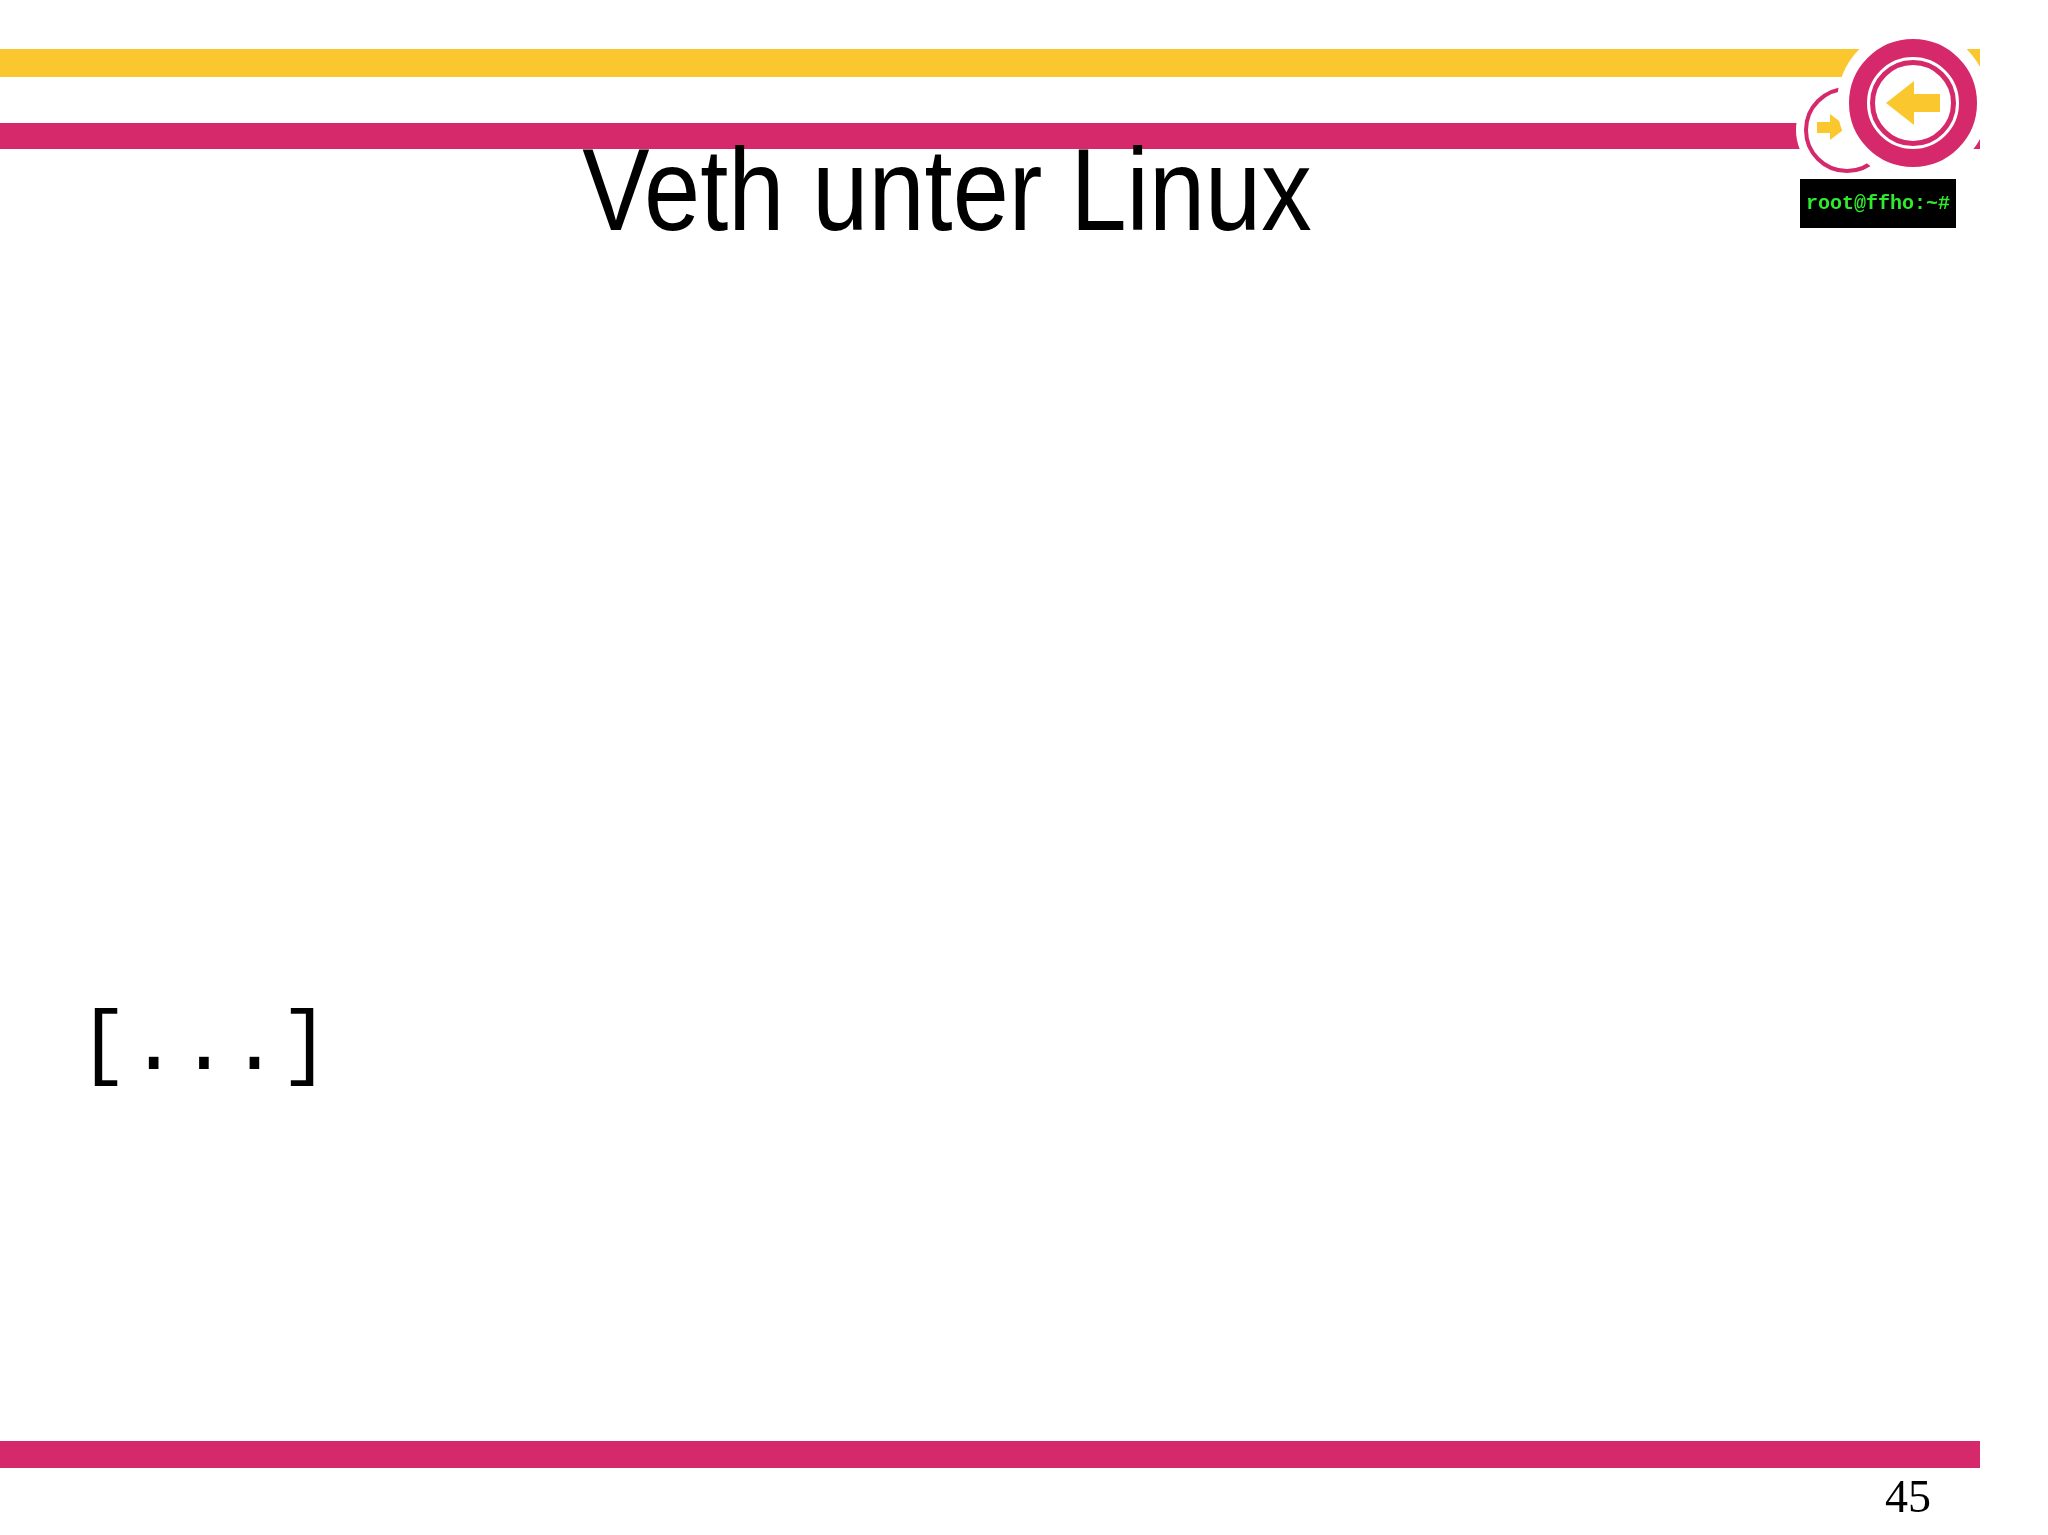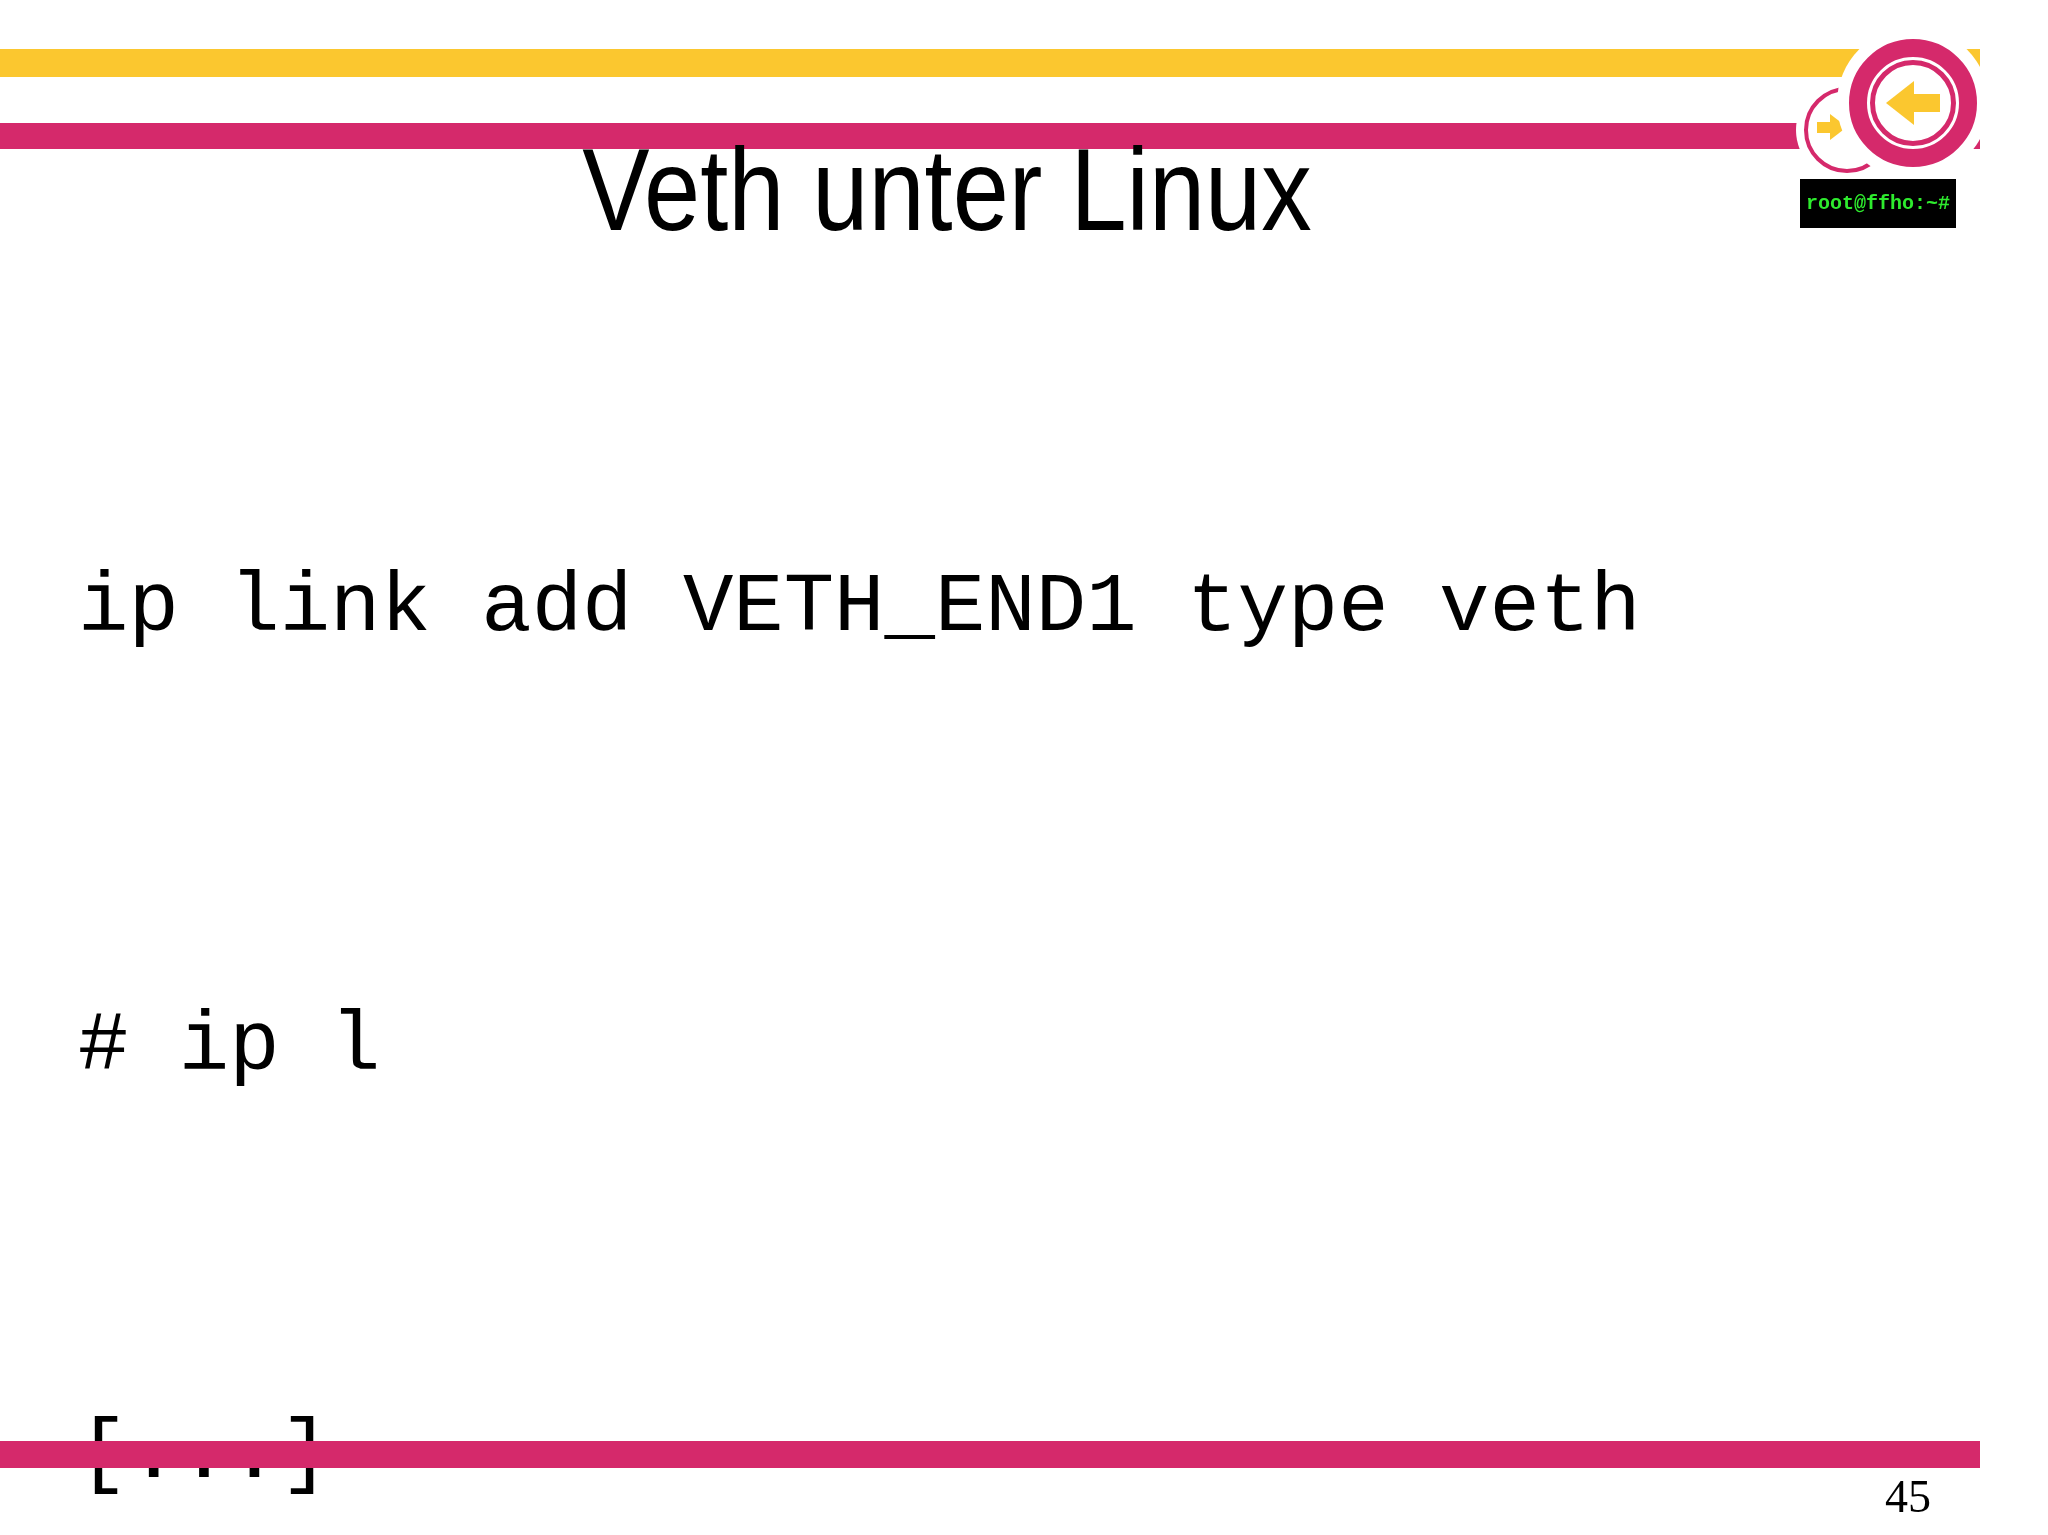--- a/index.html
+++ b/index.html
@@ -96,25 +96,23 @@
         <i class="head"></i>
           <i class="shaft"></i>
       </div>
     </div>
     <div class="terminal-badge">
       <span>root@ffho:~#</span>
     </div>
   </div>
 
   <div class="code code-1">
-    <div>ip link add VETH_END1 type veth</div>
   </div>
 
   <div class="code code-2">
-    <div># ip l</div>
     <div>[...]</div>
     
     
   </div>
 
   <div class="bar bar-pink-bottom"></div>
 
   <div class="page-number">45</div>
 
 </div>

